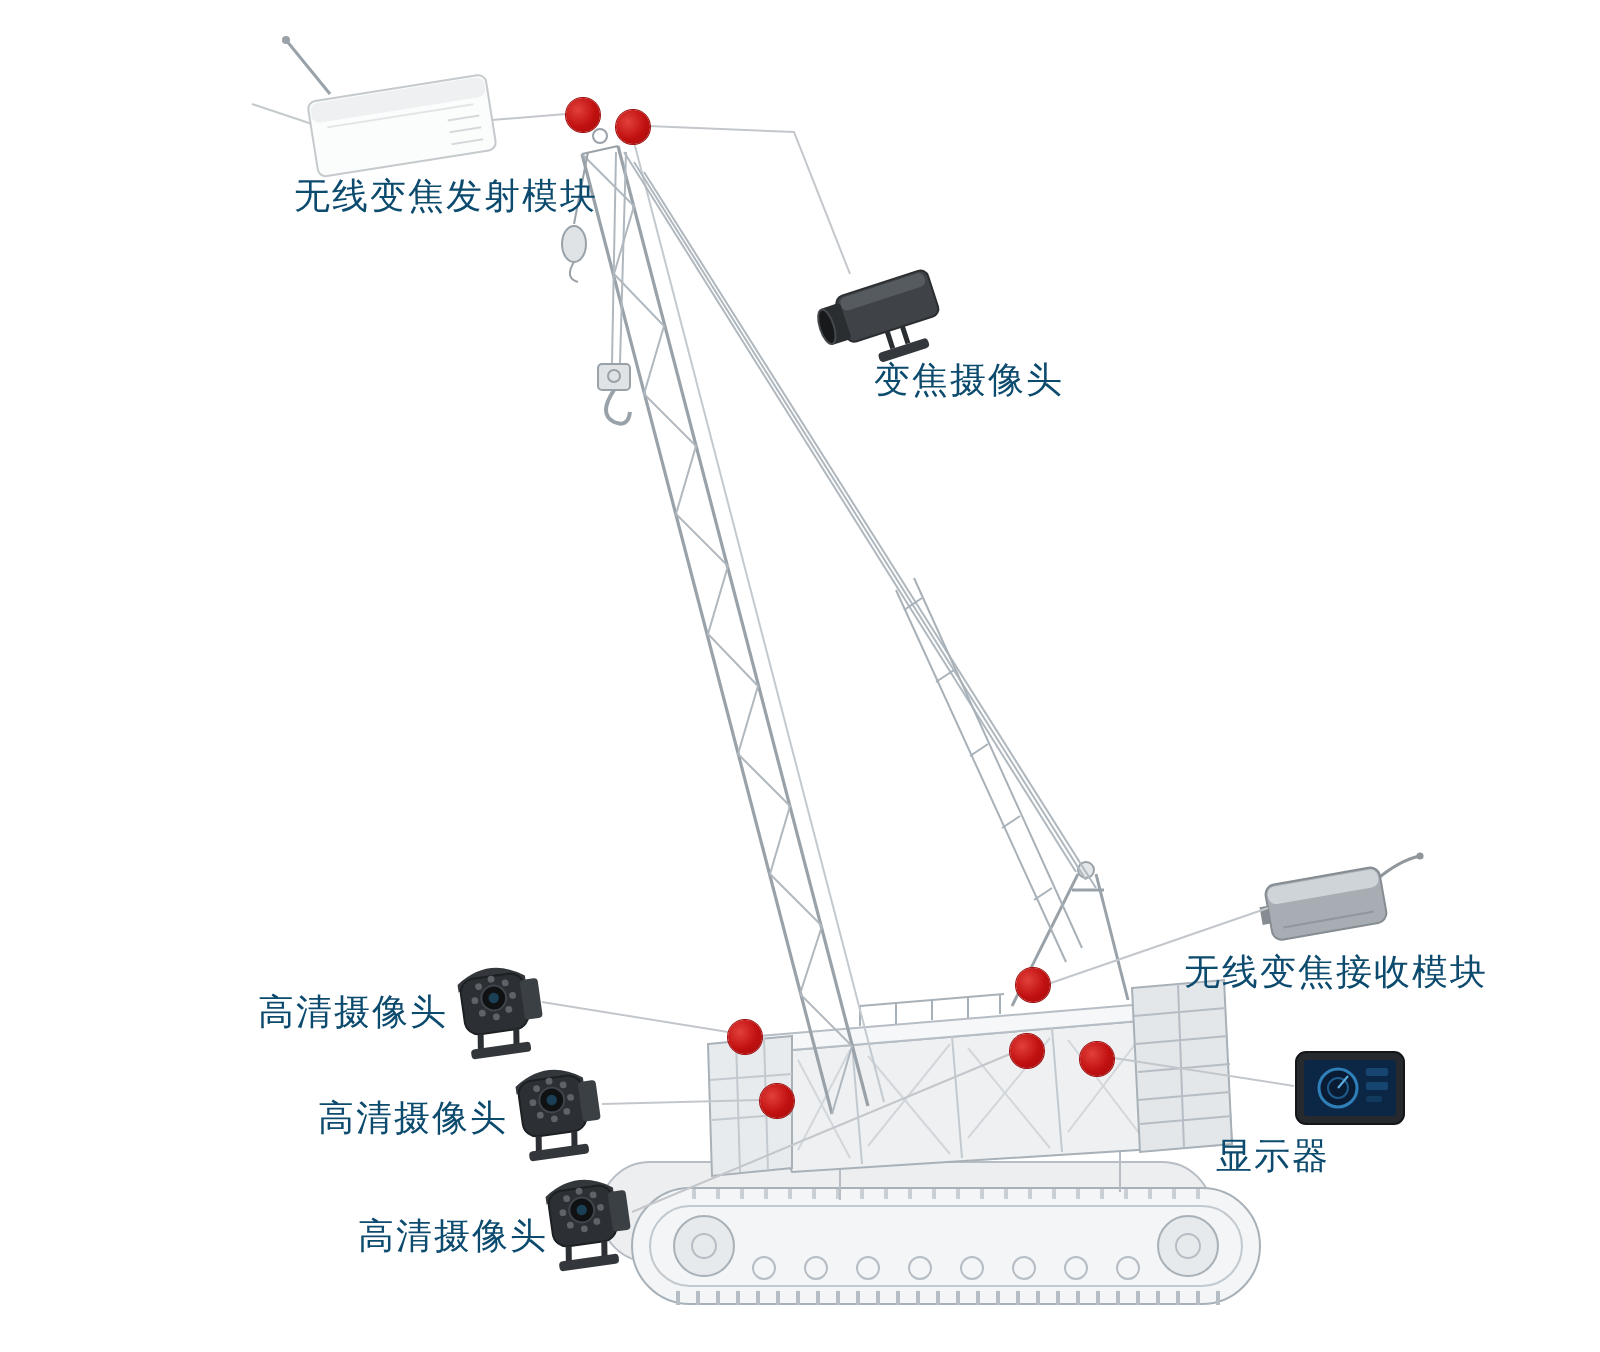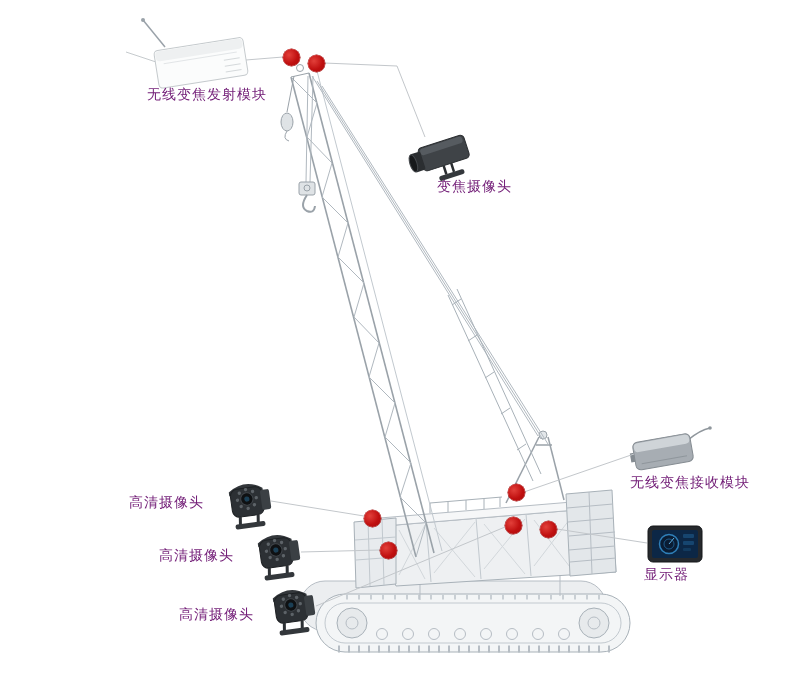--- a/index.html
+++ b/index.html
@@ -3,21 +3,21 @@
 <meta charset="utf-8">
 <style>
   html,body { margin:0; padding:0; }
   body {
     width:800px; height:676px; position:relative; overflow:hidden;
     background:#ffffff;
     font-family:"DejaVu Sans","Liberation Sans",sans-serif;
   }
   .layer { position:absolute; left:0; top:0; }
   .label {
-    position:absolute; font-size:14px; color:#701a75;
+    position:absolute; font-size:18px; color:#0c4a6e;
     letter-spacing:1px; white-space:nowrap;
   }
   .marker {
     position:absolute; width:17px; height:17px; border-radius:50%;
     background: radial-gradient(circle at 35% 35%, #e2403a 0%, #c01010 55%, #a50b0b 100%);
     box-shadow: 0 0 0 0.5px #9c0a0a;
   }
   #connector-layer polyline { stroke:#c3c7cb; stroke-width:1; fill:none; }
 </style>
 </head>
@@ -219,17 +219,17 @@
     <div class="marker" style="left: 307.5px; top: 54.5px;"></div>
     <div class="marker" style="left: 363.5px; top: 509.5px;"></div>
     <div class="marker" style="left: 379.5px; top: 541.5px;"></div>
     <div class="marker" style="left: 504.5px; top: 516.5px;"></div>
     <div class="marker" style="left: 507.5px; top: 483.5px;"></div>
     <div class="marker" style="left: 539.5px; top: 520.5px;"></div>
   </div>
 
 <div class="label" style="left:147px; top:86px">无线变焦发射模块</div>
 <div class="label" style="left:437px; top:178px">变焦摄像头</div>
-<div class="label" style="left:630px; top:474px">无线变焦接收模块</div>
-<div class="label" style="left:644px; top:566px">显示器</div>
+<div class="label" style="left:592px; top:474px">无线变焦接收模块</div>
+<div class="label" style="left:608px; top:566px">显示器</div>
 <div class="label" style="left:129px; top:494px">高清摄像头</div>
 <div class="label" style="left:159px; top:547px">高清摄像头</div>
 <div class="label" style="left:179px; top:606px">高清摄像头</div>
 
 </body></html>

